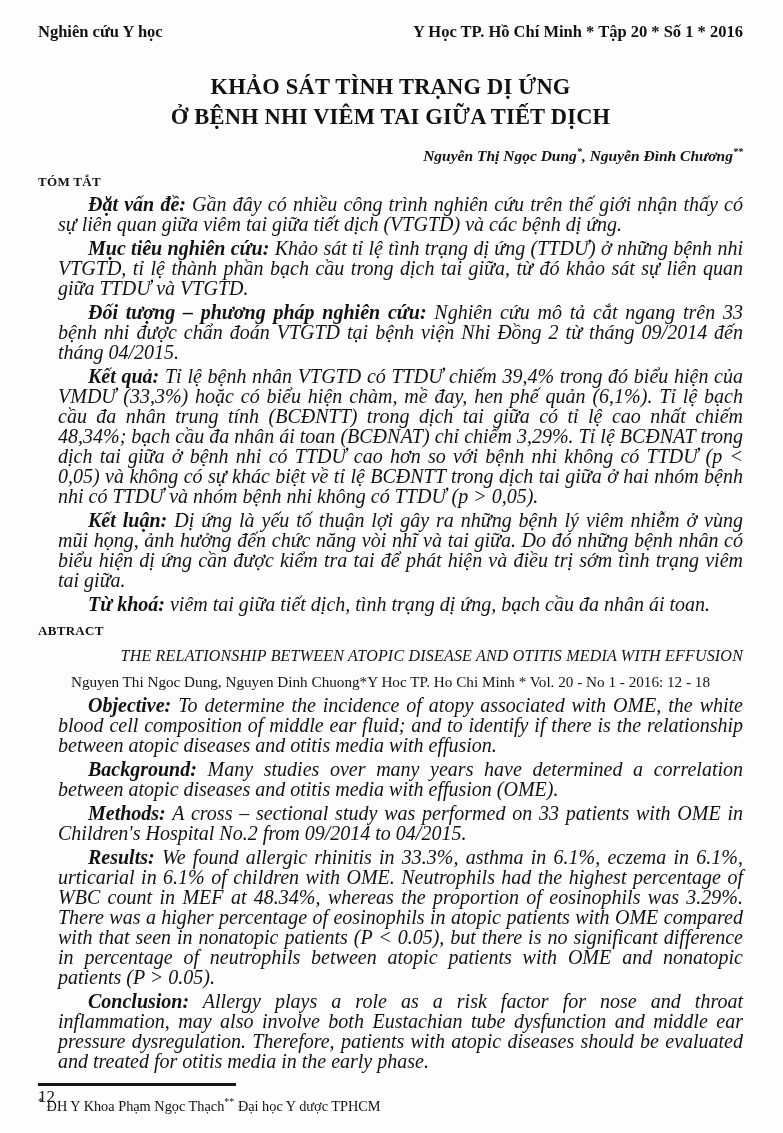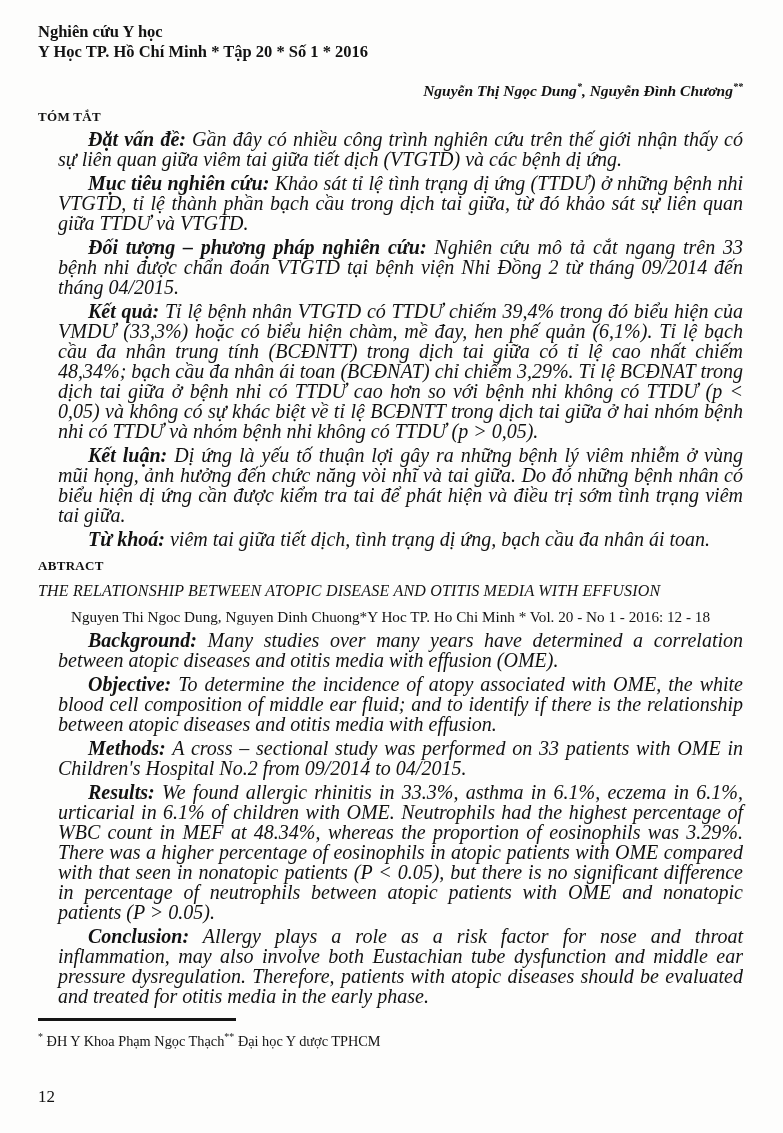--- a/index.html
+++ b/index.html
@@ -9,43 +9,43 @@
     background:#fdfdfc;
     color:#121212;
     font-family:"Liberation Serif", serif;
     overflow:hidden;
     position:relative;
   }
   .page { padding:22px 40px 0 38px; height:100%; position:relative; }
 
   .journal-header {
     display:flex; justify-content:space-between; align-items:baseline;
-    font-weight:bold; font-size:16.5px;flex-direction:column;
+    font-weight:bold; font-size:16.5px;
   }
 
   .article-title {
     text-align:center; font-weight:bold; font-size:22.5px;
     line-height:1.35; margin-top:30px; letter-spacing:.2px;
   }
 
   .authors {
     text-align:right; font-style:italic; font-weight:bold;
-    font-size:15.5px; margin-top:19px;
+    font-size:15.5px; margin-top:13px;
   }
   .authors sup, .affil-line sup { font-size:10px; }
 
   .section-heading { font-weight:bold; font-size:13px; margin-top:9px; letter-spacing:.3px; }
 
   p.para {
     font-style:italic; font-size:20px; line-height:20px;
     text-align:justify; text-indent:30px; margin-top:4px;margin-left:20px;
   }
   p.para .lead { font-weight:bold; }
 
-  .en-title { text-align:left; font-style:italic; font-size:16px; margin-top:8px; letter-spacing:.2px; }
+  .en-title { text-align:right; font-style:italic; font-size:16px; margin-top:8px; letter-spacing:.2px; }
   .citation { text-align:center; font-size:15.2px; margin-top:8px; }
 
   .footnote-rule { width:198px; border:0; border-top:3px solid #151515; margin-top:12px; }
   .footnotes { margin-top:8px; font-size:14.3px; line-height:1.5; }
   .affil-gap { }
   .contact-line .ital { font-style:italic; }
 
   .page-footer {
     position:absolute; bottom:26px; left:38px; right:38px;
     display:flex; justify-content:space-between; align-items:baseline;
@@ -55,39 +55,43 @@
 </head>
 <body>
 
 <div class="page">
 
   <div class="journal-header">
     <span>Nghiên cứu Y học</span>
     <span>Y Học TP. Hồ Chí Minh * Tập 20 * Số 1 * 2016</span>
   </div>
 
+  <h1 class="article-title">
+    <span>KHẢO SÁT TÌNH TRẠNG DỊ ỨNG</span><br>
+    <span>Ở BỆNH NHI VIÊM TAI GIỮA TIẾT DỊCH</span>
+  </h1>
 
   <div class="authors"><span>Nguyễn Thị Ngọc Dung</span><sup>*</sup><span>, </span><span>Nguyễn Đình Chương</span><sup>**</sup></div>
 
   <h2 class="section-heading">TÓM TẮT</h2>
 
   <p class="para"><span class="lead">Đặt vấn đề:</span><span> Gần đây có nhiều công trình nghiên cứu trên thế giới nhận thấy có sự liên quan giữa viêm tai giữa tiết dịch (VTGTD) và các bệnh dị ứng.</span></p>
   <p class="para"><span class="lead">Mục tiêu nghiên cứu:</span><span> Khảo sát tỉ lệ tình trạng dị ứng (TTDƯ) ở những bệnh nhi VTGTD, tỉ lệ thành phần bạch cầu trong dịch tai giữa, từ đó khảo sát sự liên quan giữa TTDƯ và VTGTD.</span></p>
   <p class="para"><span class="lead">Đối tượng – phương pháp nghiên cứu:</span><span> Nghiên cứu mô tả cắt ngang trên 33 bệnh nhi được chẩn đoán VTGTD tại bệnh viện Nhi Đồng 2 từ tháng 09/2014 đến tháng 04/2015.</span></p>
   <p class="para"><span class="lead">Kết quả:</span><span> Tỉ lệ bệnh nhân VTGTD có TTDƯ chiếm 39,4% trong đó biểu hiện của VMDƯ (33,3%) hoặc có biểu hiện chàm, mề đay, hen phế quản (6,1%). Tỉ lệ bạch cầu đa nhân trung tính (BCĐNTT) trong dịch tai giữa có tỉ lệ cao nhất chiếm 48,34%; bạch cầu đa nhân ái toan (BCĐNAT) chỉ chiếm 3,29%. Tỉ lệ BCĐNAT trong dịch tai giữa ở bệnh nhi có TTDƯ cao hơn so với bệnh nhi không có TTDƯ (p &lt; 0,05) và không có sự khác biệt về tỉ lệ BCĐNTT trong dịch tai giữa ở hai nhóm bệnh nhi có TTDƯ và nhóm bệnh nhi không có TTDƯ (p &gt; 0,05).</span></p>
   <p class="para"><span class="lead">Kết luận:</span><span> Dị ứng là yếu tố thuận lợi gây ra những bệnh lý viêm nhiễm ở vùng mũi họng, ảnh hưởng đến chức năng vòi nhĩ và tai giữa. Do đó những bệnh nhân có biểu hiện dị ứng cần được kiểm tra tai để phát hiện và điều trị sớm tình trạng viêm tai giữa.</span></p>
   <p class="para"><span class="lead">Từ khoá:</span><span> viêm tai giữa tiết dịch, tình trạng dị ứng, bạch cầu đa nhân ái toan.</span></p>
 
   <h2 class="section-heading">ABTRACT</h2>
 
   <div class="en-title">THE RELATIONSHIP BETWEEN ATOPIC DISEASE AND OTITIS MEDIA WITH EFFUSION</div>
   <div class="citation">Nguyen Thi Ngoc Dung, Nguyen Dinh Chuong*Y Hoc TP. Ho Chi Minh * Vol. 20 - No 1 - 2016: 12 - 18</div>
 
+  <p class="para"><span class="lead">Objective:</span><span> To determine the incidence of atopy associated with OME, the white blood cell composition of middle ear fluid; and to identify if there is the relationship between atopic diseases and otitis media with effusion.</span></p>
   <p class="para"><span class="lead">Background:</span><span> Many studies over many years have determined a correlation between atopic diseases and otitis media with effusion (OME).</span></p>
-  <p class="para"><span class="lead">Objective:</span><span> To determine the incidence of atopy associated with OME, the white blood cell composition of middle ear fluid; and to identify if there is the relationship between atopic diseases and otitis media with effusion.</span></p>
   <p class="para"><span class="lead">Methods:</span><span> A cross – sectional study was performed on 33 patients with OME in Children's Hospital No.2 from 09/2014 to 04/2015.</span></p>
   <p class="para"><span class="lead">Results:</span><span> We found allergic rhinitis in 33.3%, asthma in 6.1%, eczema in 6.1%, urticarial in 6.1% of children with OME. Neutrophils had the highest percentage of WBC count in MEF at 48.34%, whereas the proportion of eosinophils was 3.29%. There was a higher percentage of eosinophils in atopic patients with OME compared with that seen in nonatopic patients (P &lt; 0.05), but there is no significant difference in percentage of neutrophils between atopic patients with OME and nonatopic patients (P &gt; 0.05).</span></p>
   <p class="para"><span class="lead">Conclusion:</span><span> Allergy plays a role as a risk factor for nose and throat inflammation, may also involve both Eustachian tube dysfunction and middle ear pressure dysregulation. Therefore, patients with atopic diseases should be evaluated and treated for otitis media in the early phase.</span></p>
 
   <hr class="footnote-rule">
 
   <div class="footnotes">
     <div class="affil-line"><span><sup>*</sup><span> ĐH Y Khoa Phạm Ngọc Thạch</span></span><span class="affil-gap"><sup>**</sup><span> Đại học Y dược TPHCM</span></span></div>
   </div>
 

